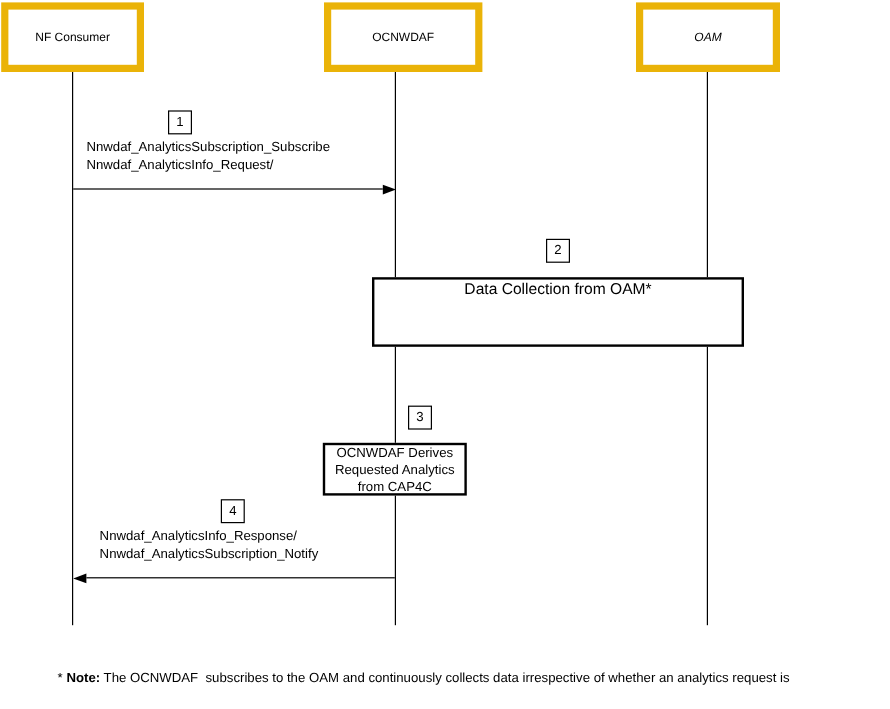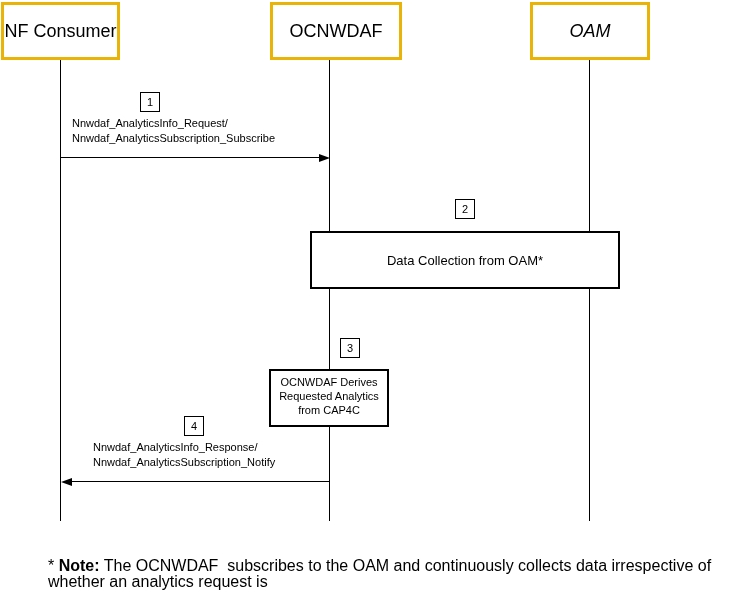--- a/index.html
+++ b/index.html
@@ -6,23 +6,23 @@
   body {
     width: 742px; height: 591px;
     background: #ffffff;
     font-family: "Liberation Sans", sans-serif;
     color: #000000;
   }
   .stage { position: relative; width: 742px; height: 591px; background: #ffffff; overflow: hidden; }
 
   .actor {
     position: absolute; top: 2px; height: 58px;
-    background: #ffffff; border: 3px solid #eab308; box-sizing: border-box;
+    background: #ffffff; border: 6px solid #eab308; box-sizing: border-box;
     display: flex; align-items: center; justify-content: center;
-    font-size: 18px;
+    font-size: 10px;
   }
   .lifeline {
     position: absolute; top: 60px; height: 461px; width: 1px;
     background: #000000;
   }
   .numbox {
     position: absolute; width: 20px; height: 20px;
     border: 1px solid #000000; background: #ffffff; box-sizing: border-box;
     display: flex; align-items: center; justify-content: center;
     font-size: 11px;
@@ -31,29 +31,29 @@
     position: absolute; font-size: 11px; line-height: 15px; white-space: nowrap;
   }
   .mline { position: absolute; height: 0; border-top: 1.5px solid #000000; }
   .ah { position: absolute; width: 0; height: 0;
         border-top: 4px solid transparent; border-bottom: 4px solid transparent; }
   .ah.r { border-left: 11px solid #000000; }
   .ah.l { border-right: 11px solid #000000; }
 
   .activity {
     position: absolute; background: #ffffff; border: 2px solid #000000; box-sizing: border-box;
-    display: flex; flex-direction: column; align-items: center; justify-content: center;
+    display: flex; flex-direction: column; align-items: center; 
     text-align: center;
   }
   .box2 { left: 310px; top: 231px; width: 310px; height: 58px; font-size: 13px; }
-  .box3 { left: 269px; top: 369px; width: 120px; height: 58px; font-size: 11px; line-height: 14px; padding-bottom: 4px; }
+  .box3 { left: 269px; top: 369px; width: 120px; height: 44px; font-size: 11px; line-height: 14px; padding-bottom: 4px; }
 
   .note {
     position: absolute; left: 48px; top: 558px; width: 690px;
-    font-size: 16px; line-height: 15.5px; white-space: pre-wrap;
+    font-size: 11px; line-height: 15.5px; white-space: pre-wrap;
   }
   .note .b { font-weight: bold; }
 </style>
 </head>
 <body>
 
 <div class="stage">
 
   <div class="actor" style="left:1px;width:119px;">
     <span>NF Consumer</span>
@@ -66,22 +66,22 @@
   </div>
 
   <div class="lifeline" style="left:60px;"></div>
   <div class="lifeline" style="left:329px;"></div>
   <div class="lifeline" style="left:589px;"></div>
 
   <div class="numbox" style="left:140px;top:92px;">
     <span>1</span>
   </div>
   <div class="msg" style="left:72px;top:116px;">
+    <div>Nnwdaf_AnalyticsSubscription_Subscribe</div>
     <div>Nnwdaf_AnalyticsInfo_Request/</div>
-    <div>Nnwdaf_AnalyticsSubscription_Subscribe</div>
   </div>
   <div class="mline" style="left:61px;top:157px;width:258px;"></div>
   <div class="ah r" style="left:319px;top:154px;"></div>
 
   <div class="numbox" style="left:455px;top:199px;">
     <span>2</span>
   </div>
   <div class="activity box2">
     <span>Data Collection from OAM*</span>
   </div>
@@ -91,21 +91,21 @@
   </div>
   <div class="activity box3">
     <div>OCNWDAF Derives</div>
     <div>Requested Analytics</div>
     <div>from CAP4C</div>
   </div>
 
   <div class="numbox" style="left:184px;top:416px;">
     <span>4</span>
   </div>
-  <div class="msg" style="left:93px;top:440px;">
+  <div class="msg" style="left:83px;top:440px;">
     <div>Nnwdaf_AnalyticsInfo_Response/</div>
     <div>Nnwdaf_AnalyticsSubscription_Notify</div>
   </div>
   <div class="ah l" style="left:61px;top:478px;"></div>
   <div class="mline" style="left:72px;top:481px;width:257px;"></div>
 
   <div class="note"><span>* </span><span class="b">Note:</span><span> The OCNWDAF  subscribes to the OAM and continuously collects data irrespective of whether an analytics request is</span><br></div>
 
 </div>
 

